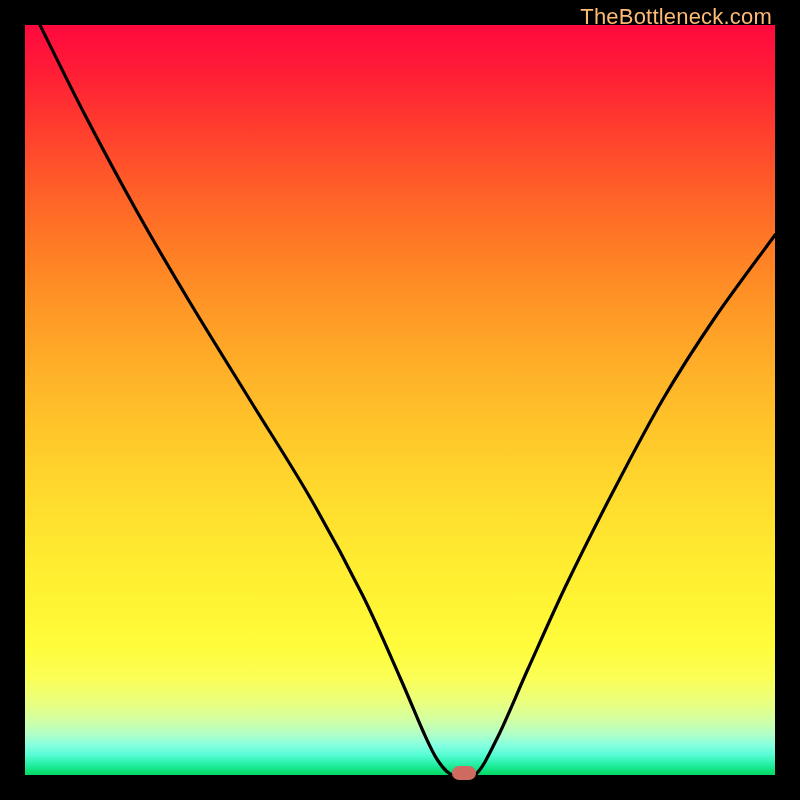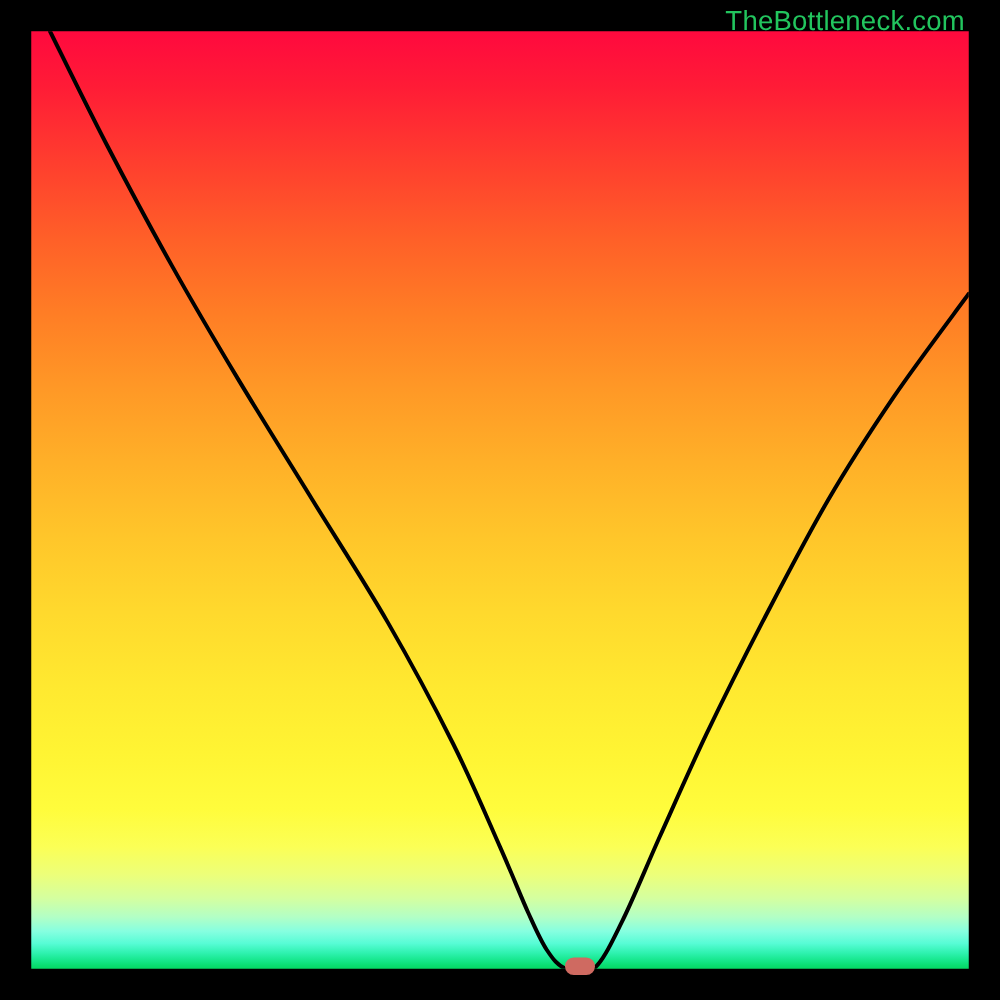--- a/index.html
+++ b/index.html
@@ -45,21 +45,21 @@
       #2ff2b0 98.3%,
       #16e78c 99.1%,
       #0ade73 99.6%,
       #05d864 100%
     );
   }
   .attribution {
     position: absolute;
     top: 4px;
     right: 28px;
-    color: #22c55e;
+    color: #fdba74;
     font-size: 22px;
     letter-spacing: 0.2px;
   }
   .curve {
     position: absolute;
     left: 0;
     top: 0;
     width: 750px;
     height: 750px;
   }

